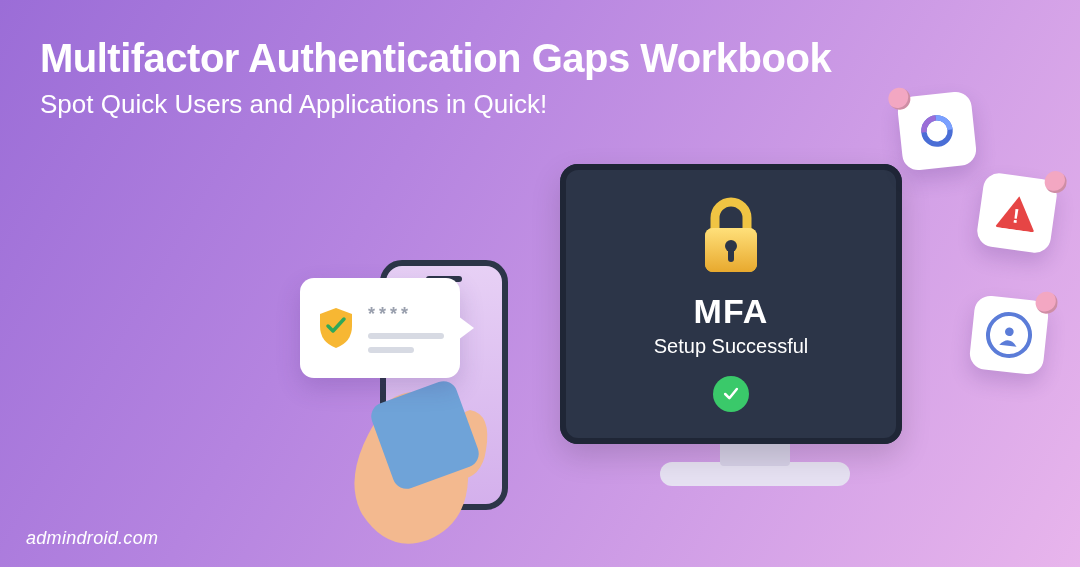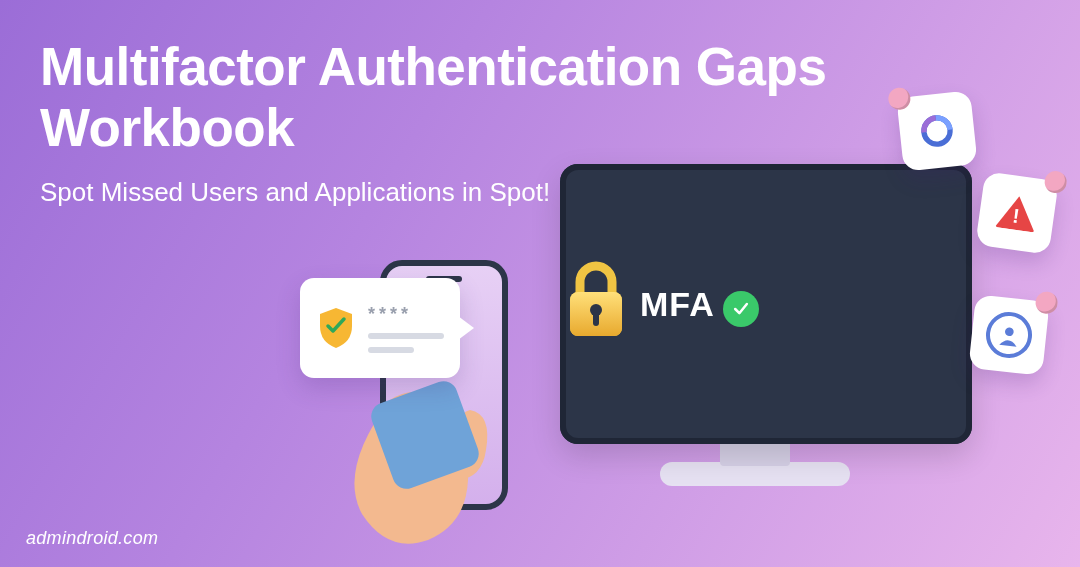--- a/index.html
+++ b/index.html
@@ -16,52 +16,52 @@
       background: linear-gradient(120deg, #9b6dd7 0%, #b584e0 35%, #e8b5ec 100%);
       position: relative;
     }
     .heading-block {
       position: absolute;
       top: 36px;
       left: 40px;
       color: #fff;
     }
     .heading-block h1 {
-      font-size: 53px;
+      font-size: 40px;
       font-weight: 800;
       letter-spacing: -0.5px;
-      margin-bottom: 19px;
+      margin-bottom: 8px;
     }
     .heading-block p {
       font-size: 26px;
       font-weight: 400;
     }
     .brand {
       position: absolute;
       left: 26px;
       bottom: 18px;
       color: #fff;
       font-size: 18px;
       letter-spacing: 0.3px;
       font-style: italic;
     }
     
     .monitor {
       position: absolute;
       left: 560px;
       top: 164px;
-      width: 412px;
+      width: 342px;
       height: 280px;
       background: #2c3548;
       border-radius: 18px;
       box-shadow: 0 12px 30px rgba(0,0,0,0.15), inset 0 0 0 6px #1f2636;
       display: flex;
-      flex-direction: row;
+      flex-direction: column;
       align-items: center;
-      justify-content: flex-start;
+      justify-content: center;
       color: #fff;
       gap: 8px;
     }
     .monitor-stand {
       position: absolute;
       left: 720px;
       top: 438px;
       width: 70px;
       height: 28px;
       background: #d6d0e6;
@@ -204,40 +204,41 @@
       display:flex;align-items:center;justify-content:center;
     }
   </style>
 </head>
 <body>
 
 <div class="canvas">
 
   <div class="heading-block">
     <h1>Multifactor Authentication Gaps Workbook</h1>
-    <p>Spot Missed Users and Applications in Spot!</p>
+    <p>Spot Quick Users and Applications in Quick!</p>
   </div>
 
   <div class="monitor-base"></div>
   <div class="monitor-stand"></div>
   <div class="monitor">
     <svg class="lock-svg" width="72" height="82" viewBox="0 0 72 82">
       <path d="M20 34 V22 a16 16 0 0 1 32 0 V34" fill="none" stroke="#f0c443" stroke-width="9" stroke-linecap="round"></path>
       <rect x="10" y="32" width="52" height="44" rx="8" fill="#f5c843"></rect>
       <rect x="10" y="32" width="52" height="44" rx="8" fill="url(#g1)"></rect>
       <circle cx="36" cy="50" r="6" fill="#2c3548"></circle>
       <rect x="33" y="52" width="6" height="14" rx="3" fill="#2c3548"></rect>
       <defs>
         <linearGradient id="g1" x1="0" y1="0" x2="0" y2="1">
           <stop offset="0" stop-color="#ffe07a"></stop>
           <stop offset="1" stop-color="#e8a92e"></stop>
         </linearGradient>
       </defs>
     </svg>
     <div class="mfa-title">MFA</div>
+    <div class="mfa-sub">Setup Successful</div>
     <div class="check-badge">
       <svg viewBox="0 0 24 24">
           <path d="M5 12 l5 5 l9 -11" fill="none" stroke="#fff" stroke-width="3" stroke-linecap="round" stroke-linejoin="round"></path>
         </svg>
     </div>
   </div>
 
   <div class="hand-phone">
     <div class="phone"></div>
     <svg class="hand" width="200" height="220" viewBox="0 0 200 220">

